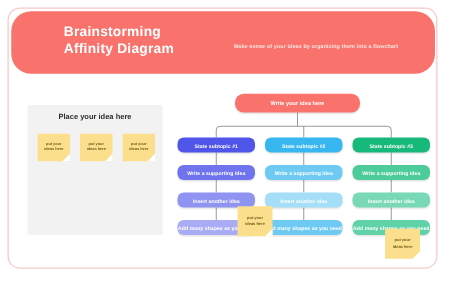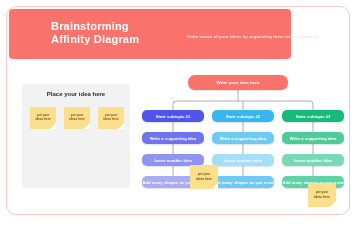--- a/index.html
+++ b/index.html
@@ -20,23 +20,23 @@
     border:1px solid #f6c9c7;
     border-radius:10px;
     box-sizing:border-box;
     background:#fff;
   }
 
   
   .header{
     position:absolute;
     left:9px; top:9px;
-    width:282px; height:50px;
+    width:339px; height:50px;
     background:#f9736c;
-    border-radius:4px;
+    border-radius:16px;
     box-sizing:border-box;
     padding-left:48px;
   }
   .header-title{
     position:absolute;
     left:42px; top:11px;
     color:#ffffff;
     font-size:11px;
     font-weight:bold;
     line-height:13px;

